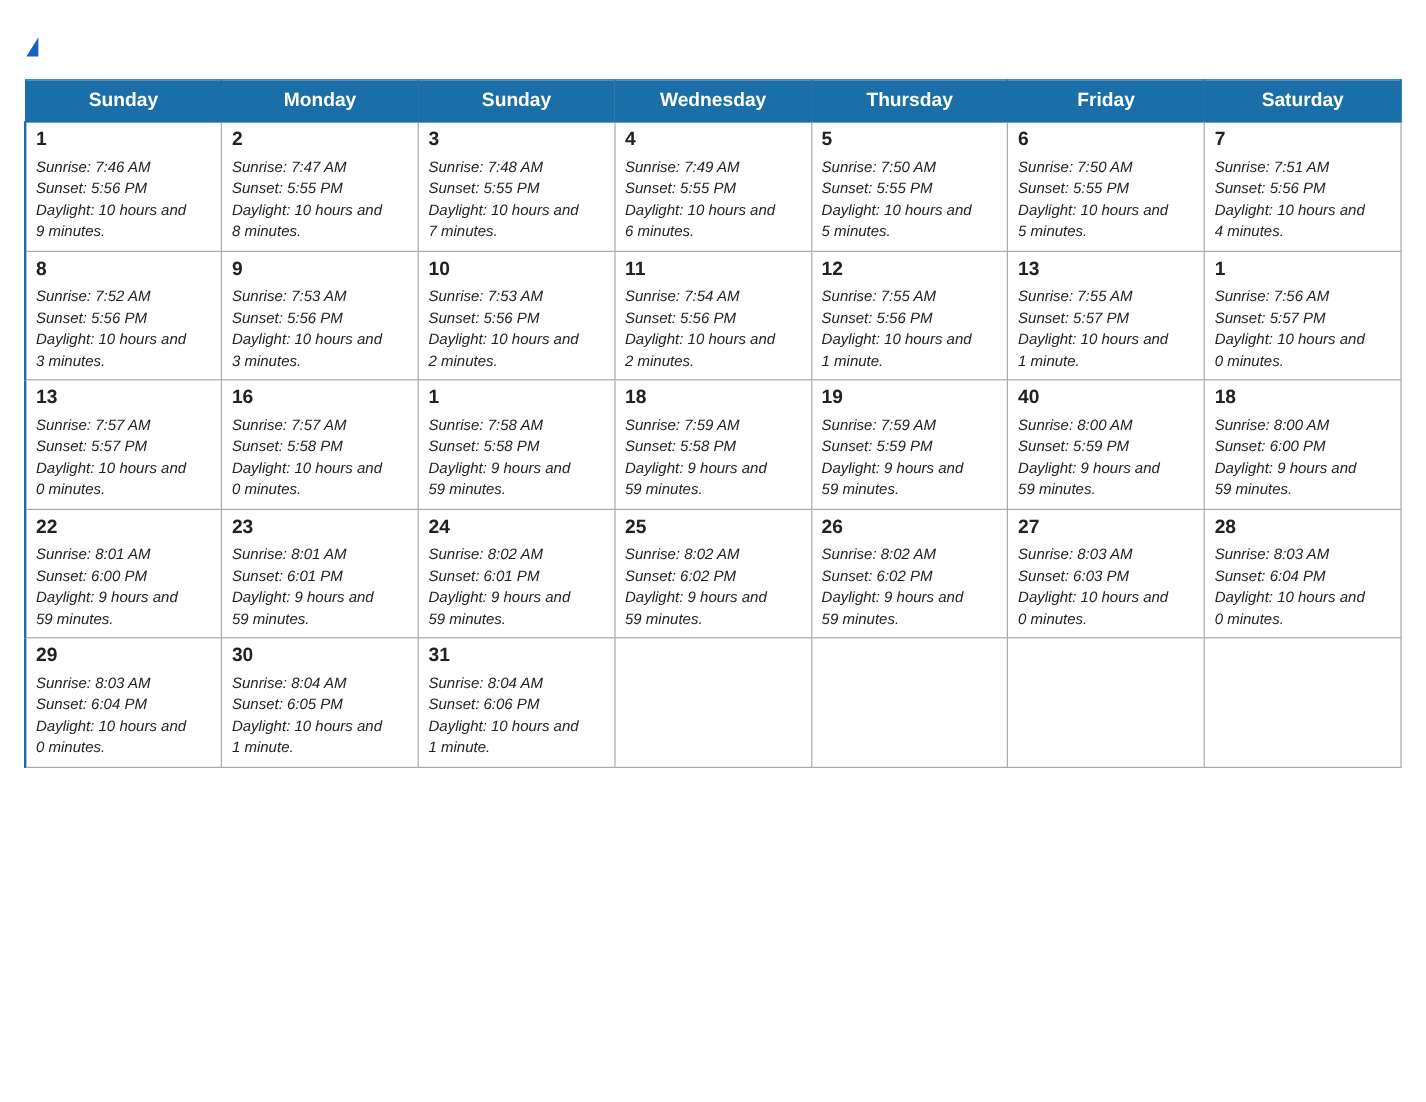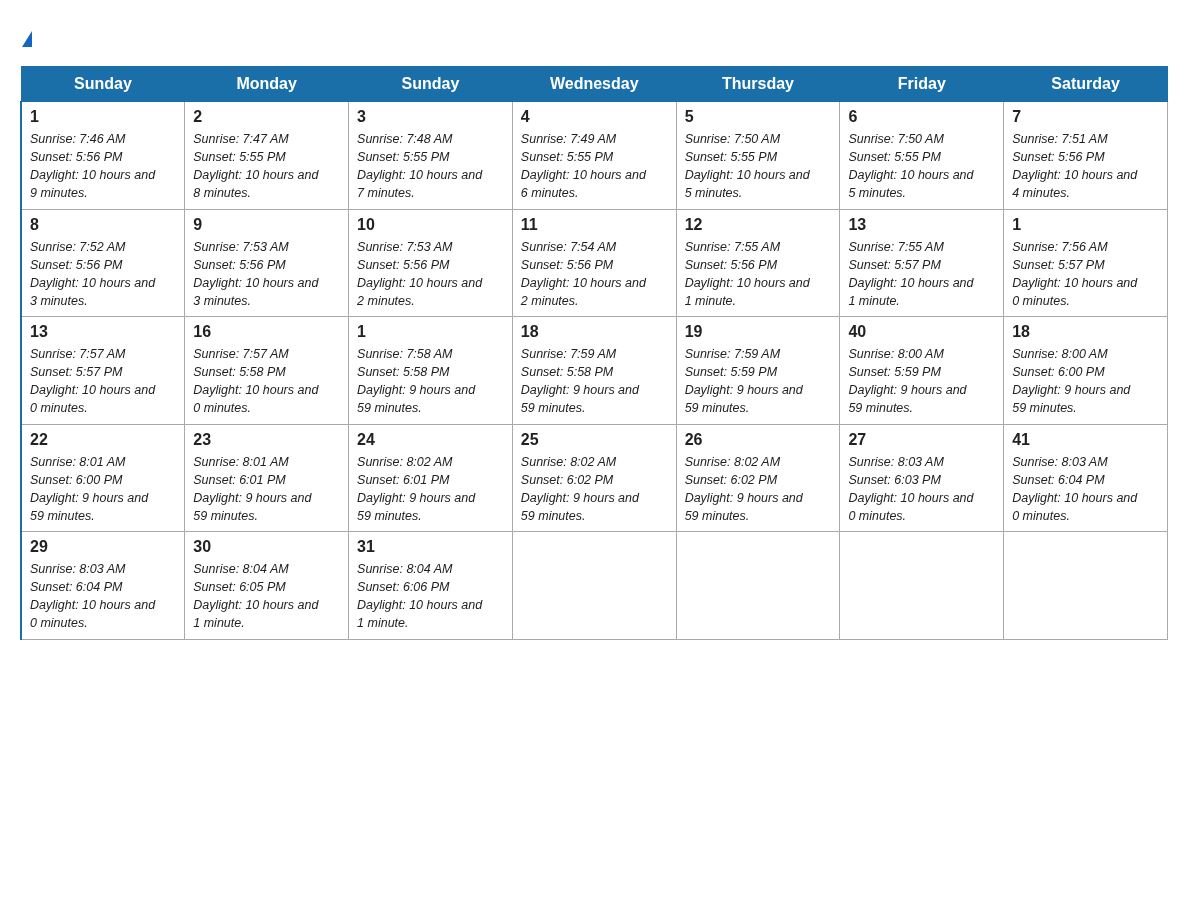--- a/index.html
+++ b/index.html
@@ -238,21 +238,21 @@
         </td>
         <td>
           <div class="day-number">26</div>
           <div class="day-info">Sunrise: 8:02 AM<br>Sunset: 6:02 PM<br>Daylight: 9 hours and<br>59 minutes.</div>
         </td>
         <td>
           <div class="day-number">27</div>
           <div class="day-info">Sunrise: 8:03 AM<br>Sunset: 6:03 PM<br>Daylight: 10 hours and<br>0 minutes.</div>
         </td>
         <td>
-          <div class="day-number">41</div>
+          <div class="day-number">28</div>
           <div class="day-info">Sunrise: 8:03 AM<br>Sunset: 6:04 PM<br>Daylight: 10 hours and<br>0 minutes.</div>
         </td>
       </tr>
       <tr>
         <td>
           <div class="day-number">29</div>
           <div class="day-info">Sunrise: 8:03 AM<br>Sunset: 6:04 PM<br>Daylight: 10 hours and<br>0 minutes.</div>
         </td>
         <td>
           <div class="day-number">30</div>

